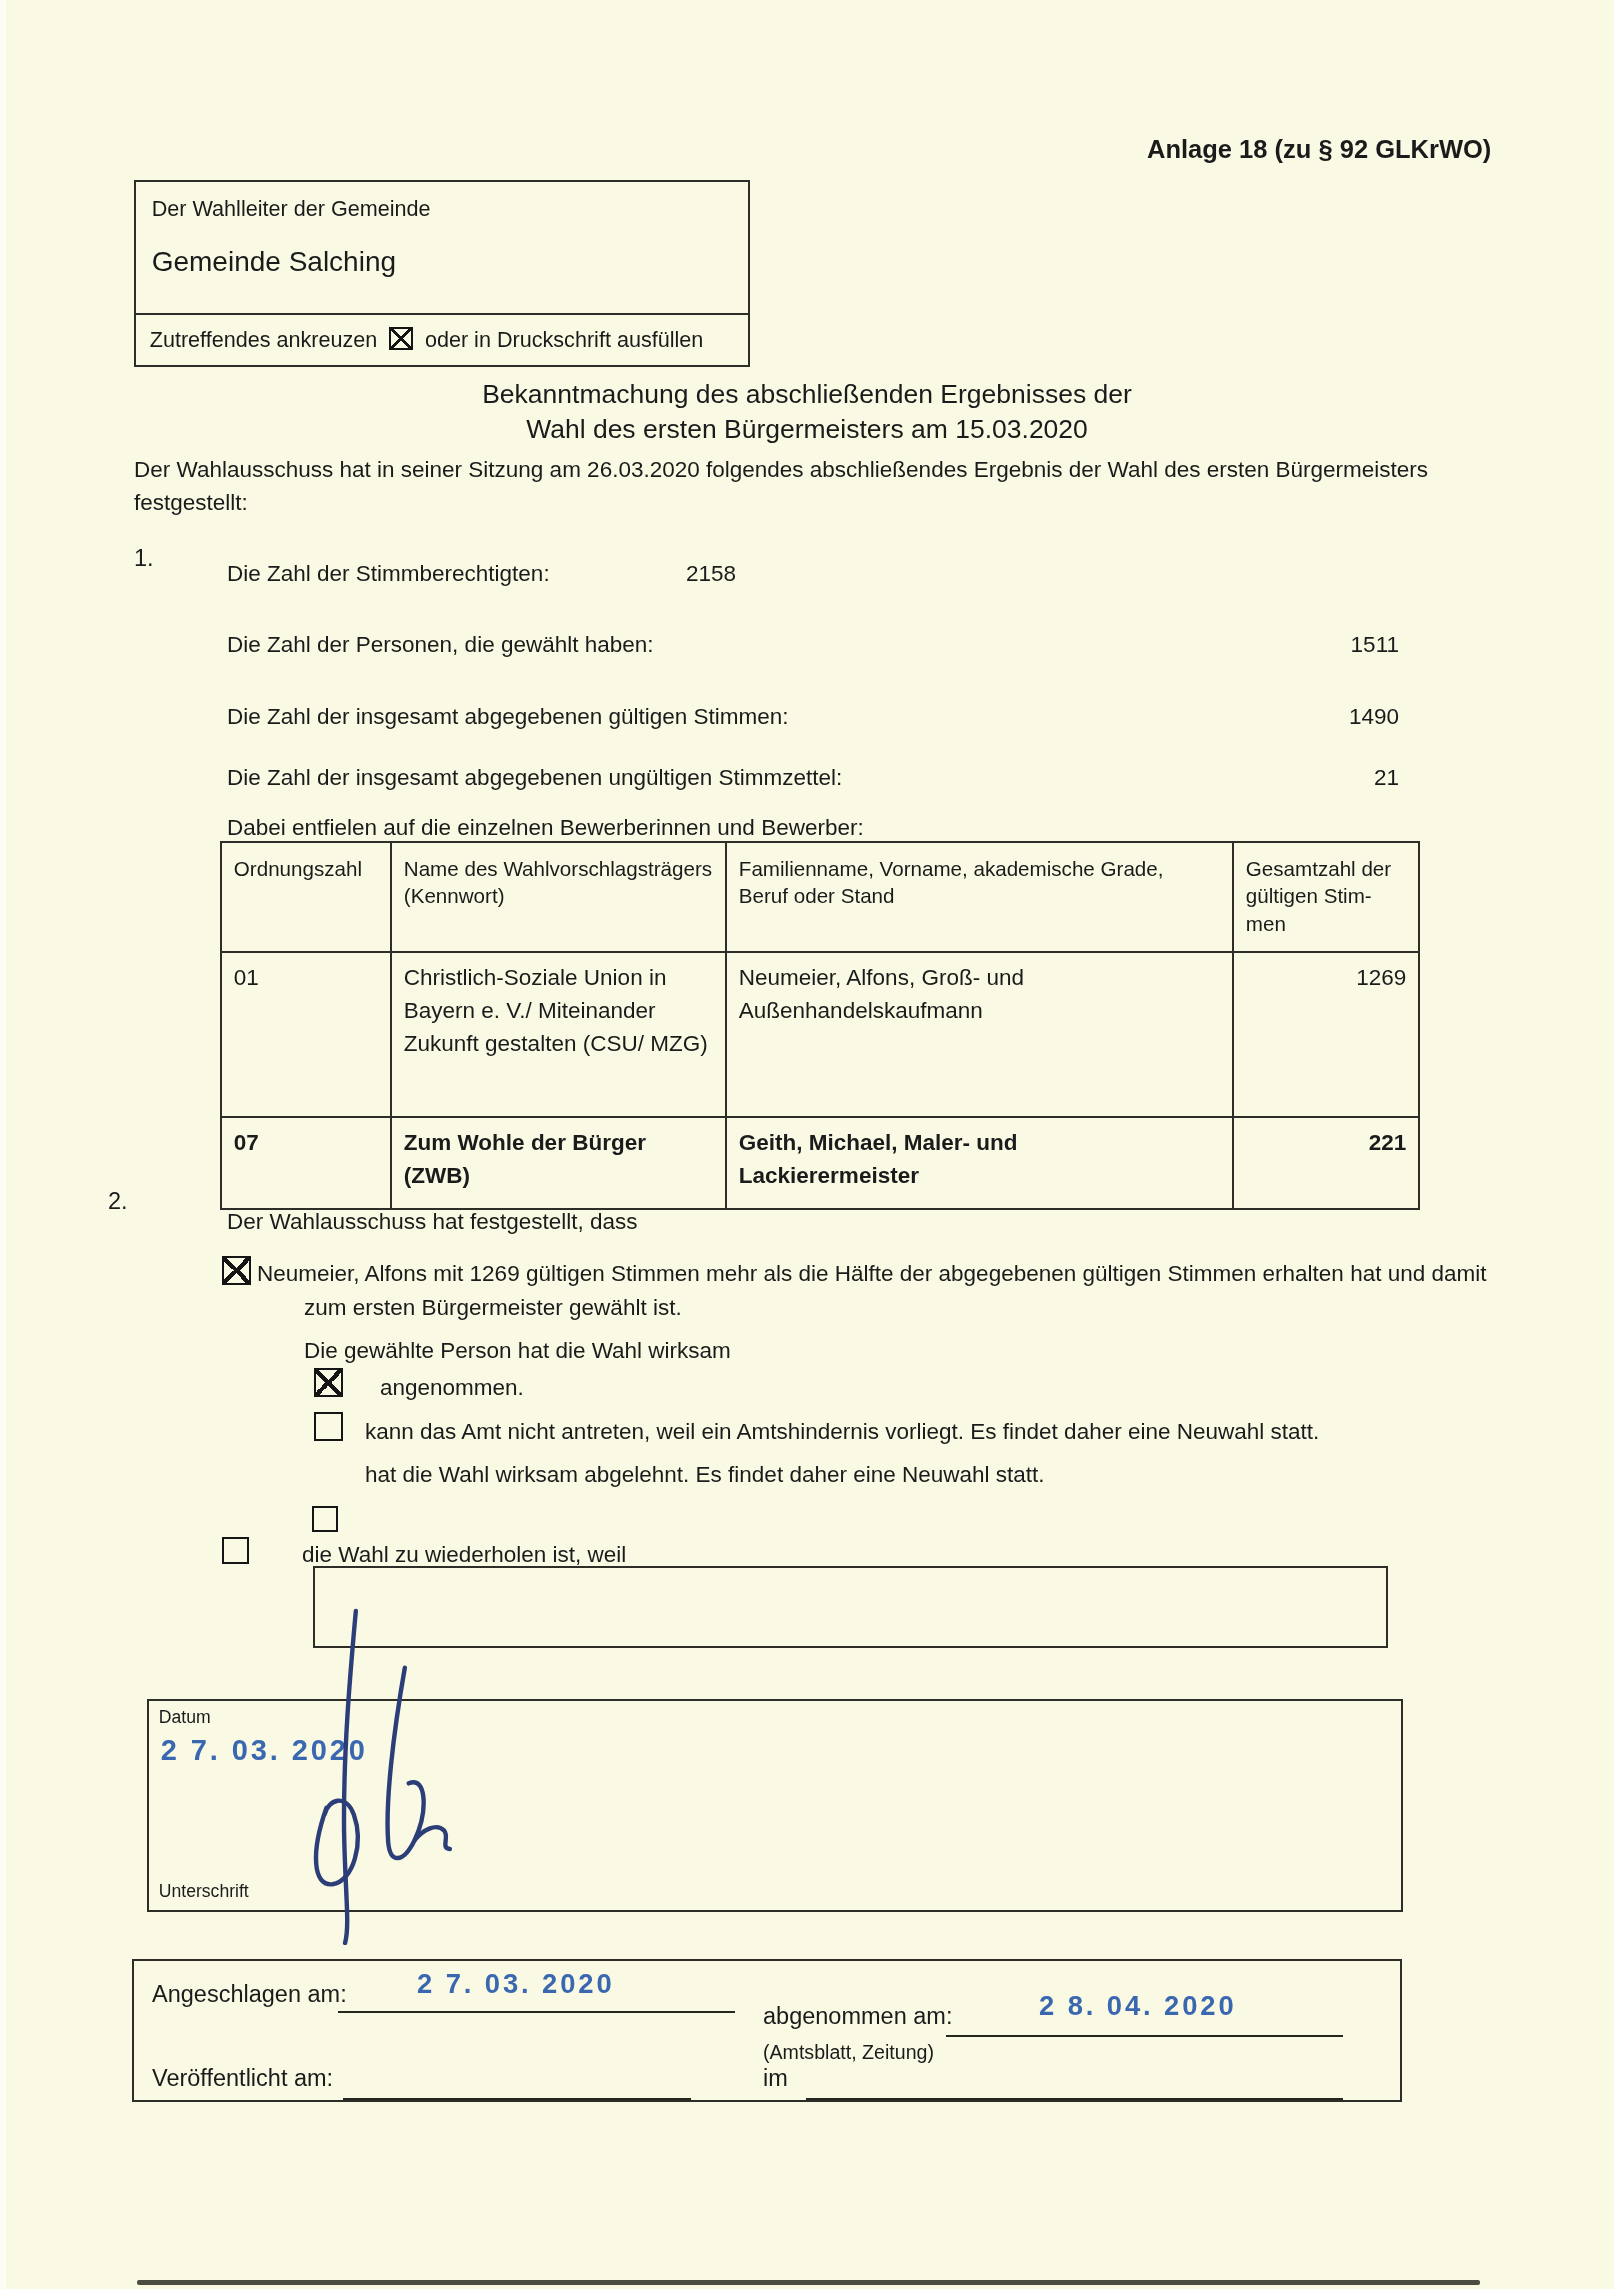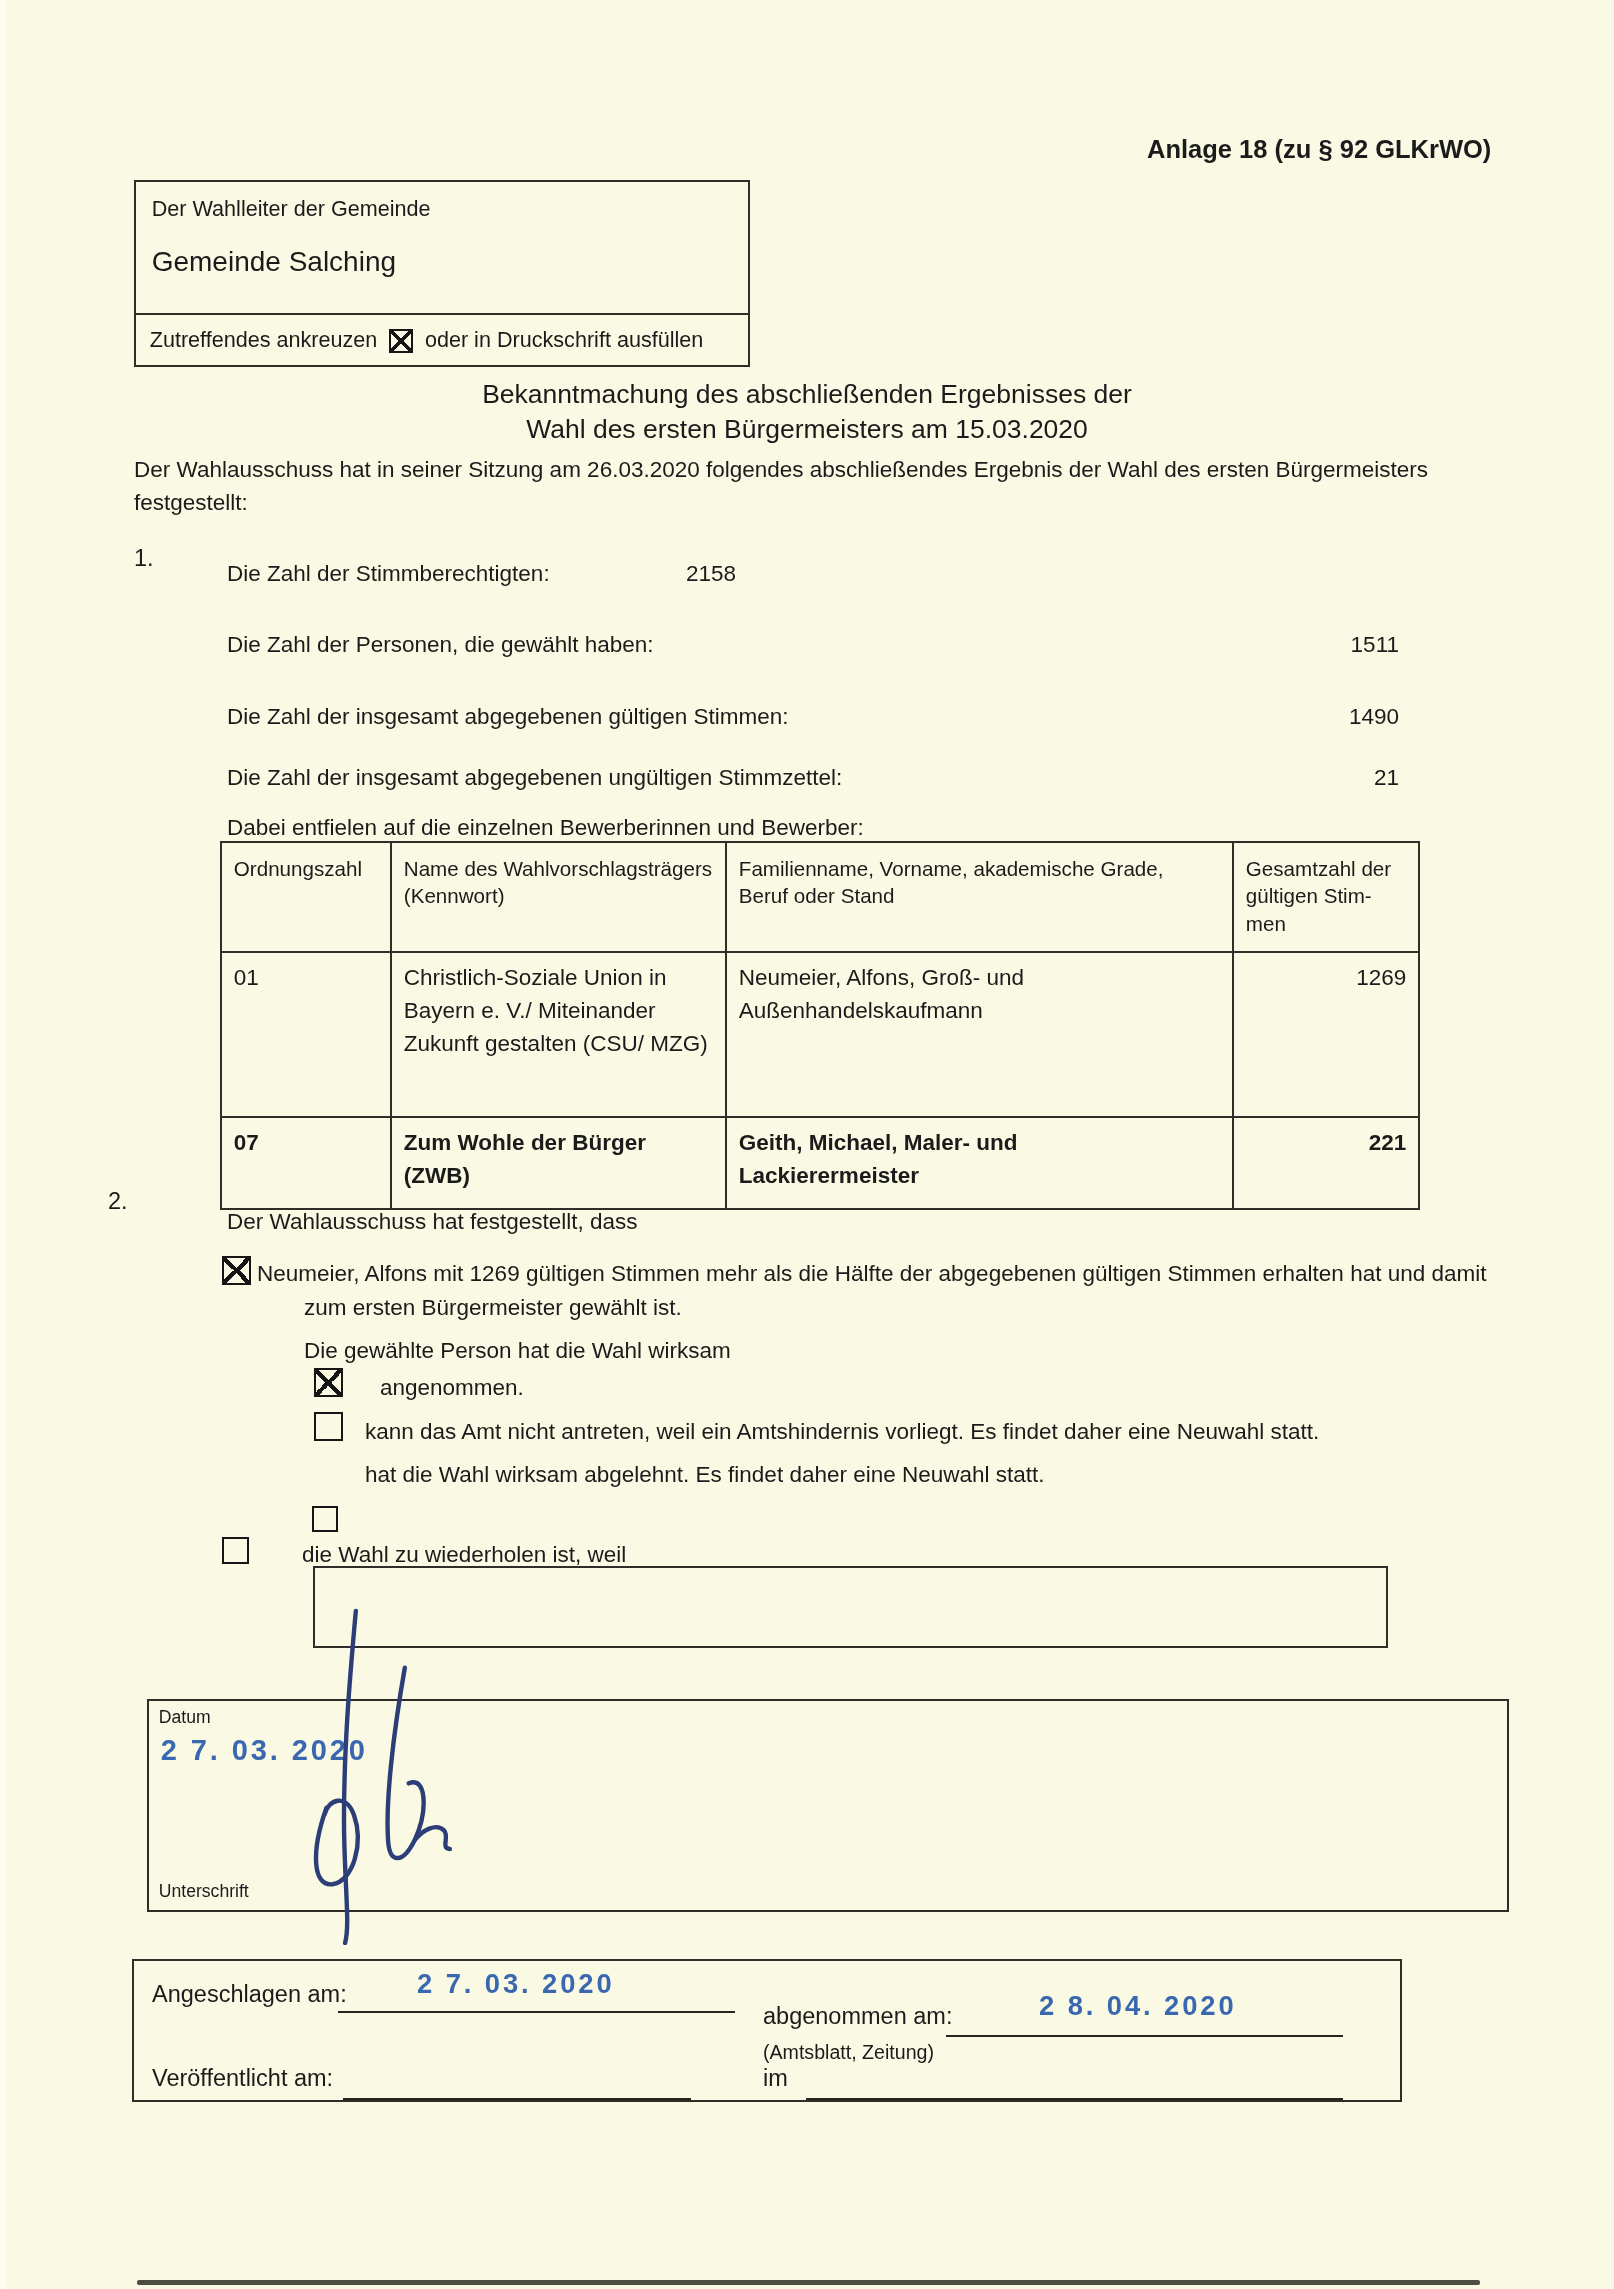--- a/index.html
+++ b/index.html
@@ -19,21 +19,21 @@
   .abs{position:absolute;}
   .b{font-weight:700;}
   .t23{font-size:22.5px;line-height:32px;}
   .t22{font-size:21.6px;line-height:29px;}
   .lbl{font-size:17.6px;line-height:21.6px;}
 
   
   .issuer-box{left:134px;top:180px;width:616px;border:2px solid var(--line);}
   .issuer-top{padding:11.8px 15.7px 15.7px 15.7px;border-bottom:2px solid var(--line);min-height:133px;}
   .issuer-muni{font-size:28px;line-height:33px;margin-top:22px;}
-  .issuer-strip{display:flex;align-items:flex-end;gap:12px;padding:11.8px 13.7px;font-size:21.6px;}
+  .issuer-strip{display:flex;align-items:flex-start;gap:12px;padding:11.8px 13.7px;font-size:21.6px;}
 
   
   .cb{display:inline-block;width:29px;height:29px;border:2.9px solid #151515;background:transparent;flex:none;}
   .cb.small{width:23.5px;height:23.5px;border-width:2.9px;}
   .cb.tiny{width:25.5px;height:25.5px;}
   .cb.checked{
     background:
       linear-gradient(45deg, transparent 44%, #151515 44%, #151515 56%, transparent 56%),
       linear-gradient(-45deg, transparent 44%, #151515 44%, #151515 56%, transparent 56%);
   }
@@ -63,21 +63,21 @@
   table.results th{font-size:20.6px;line-height:27.4px;padding-top:11.8px;padding-bottom:13.7px;}
   table.results td.num, table.results th.num{text-align:right;}
   table.results td.pad-r{padding-right:55px;}
   table.results tr.r1 td{height:165px;}
   table.results tr.r2 td{height:92px;font-weight:bold;}
 
   .hang{padding-left:47px;text-indent:-47px;}
 
   .reason-box{left:313px;top:1566px;width:1075px;height:82px;border:2px solid var(--line);background:transparent;}
 
-  .date-box{left:147px;top:1699px;width:1362px;height:213px;border:2px solid var(--line);}
+  .date-box{left:147px;top:1699px;width:1256px;height:213px;border:2px solid var(--line);}
   .stamp{color:var(--stamp_blue);font-size:29px;font-weight:700;letter-spacing:2.9px;white-space:nowrap;}
 
   .posting-box{left:132px;top:1959px;width:1270px;height:143px;border:2.9px solid var(--line);}
   .uline{position:absolute;border-bottom:2.9px solid #26261f;height:0;}
 
   .scan-line{left:137px;top:2280px;width:1343px;height:4.9px;background:#4a4d3f;border-radius:2px;}
   .edge-light{left:0;top:0;width:5.9px;height:100%;background:rgba(255,255,255,.6);}
 </style>
 </head>
 <body>

